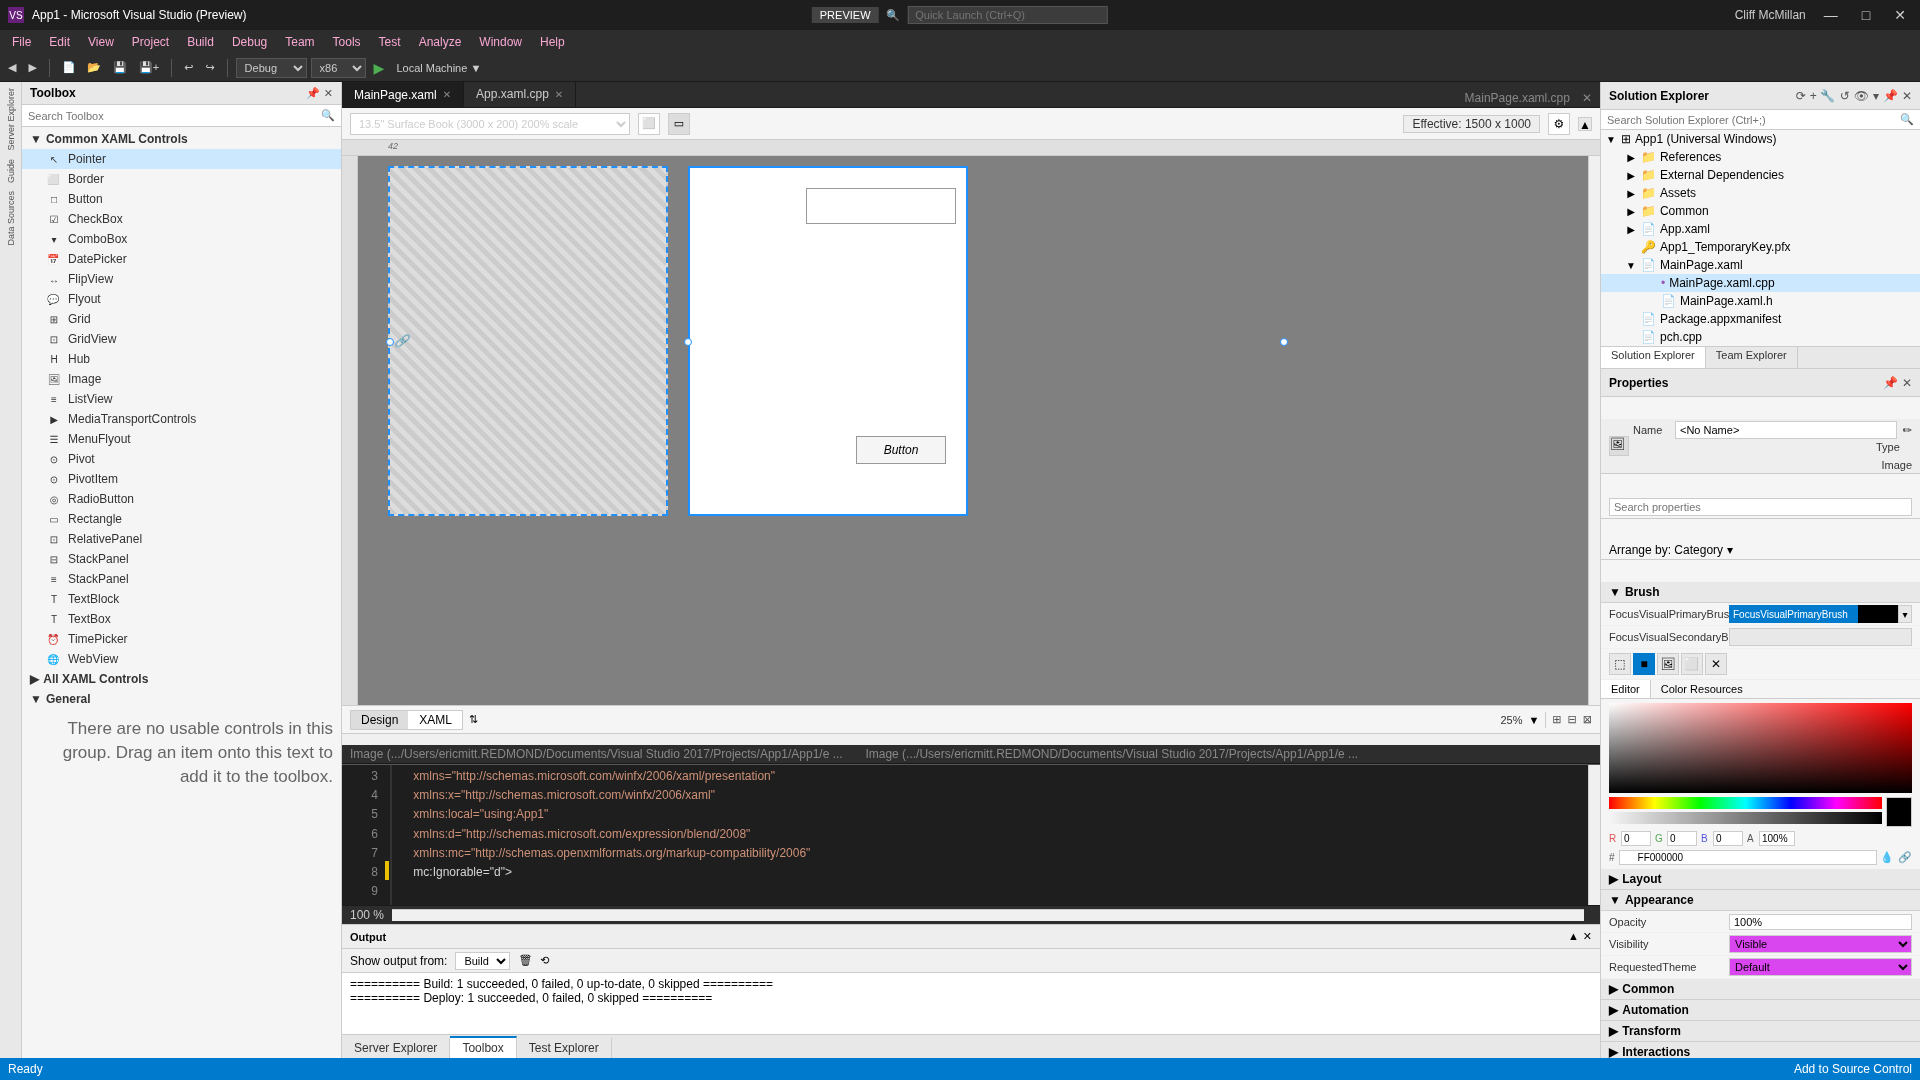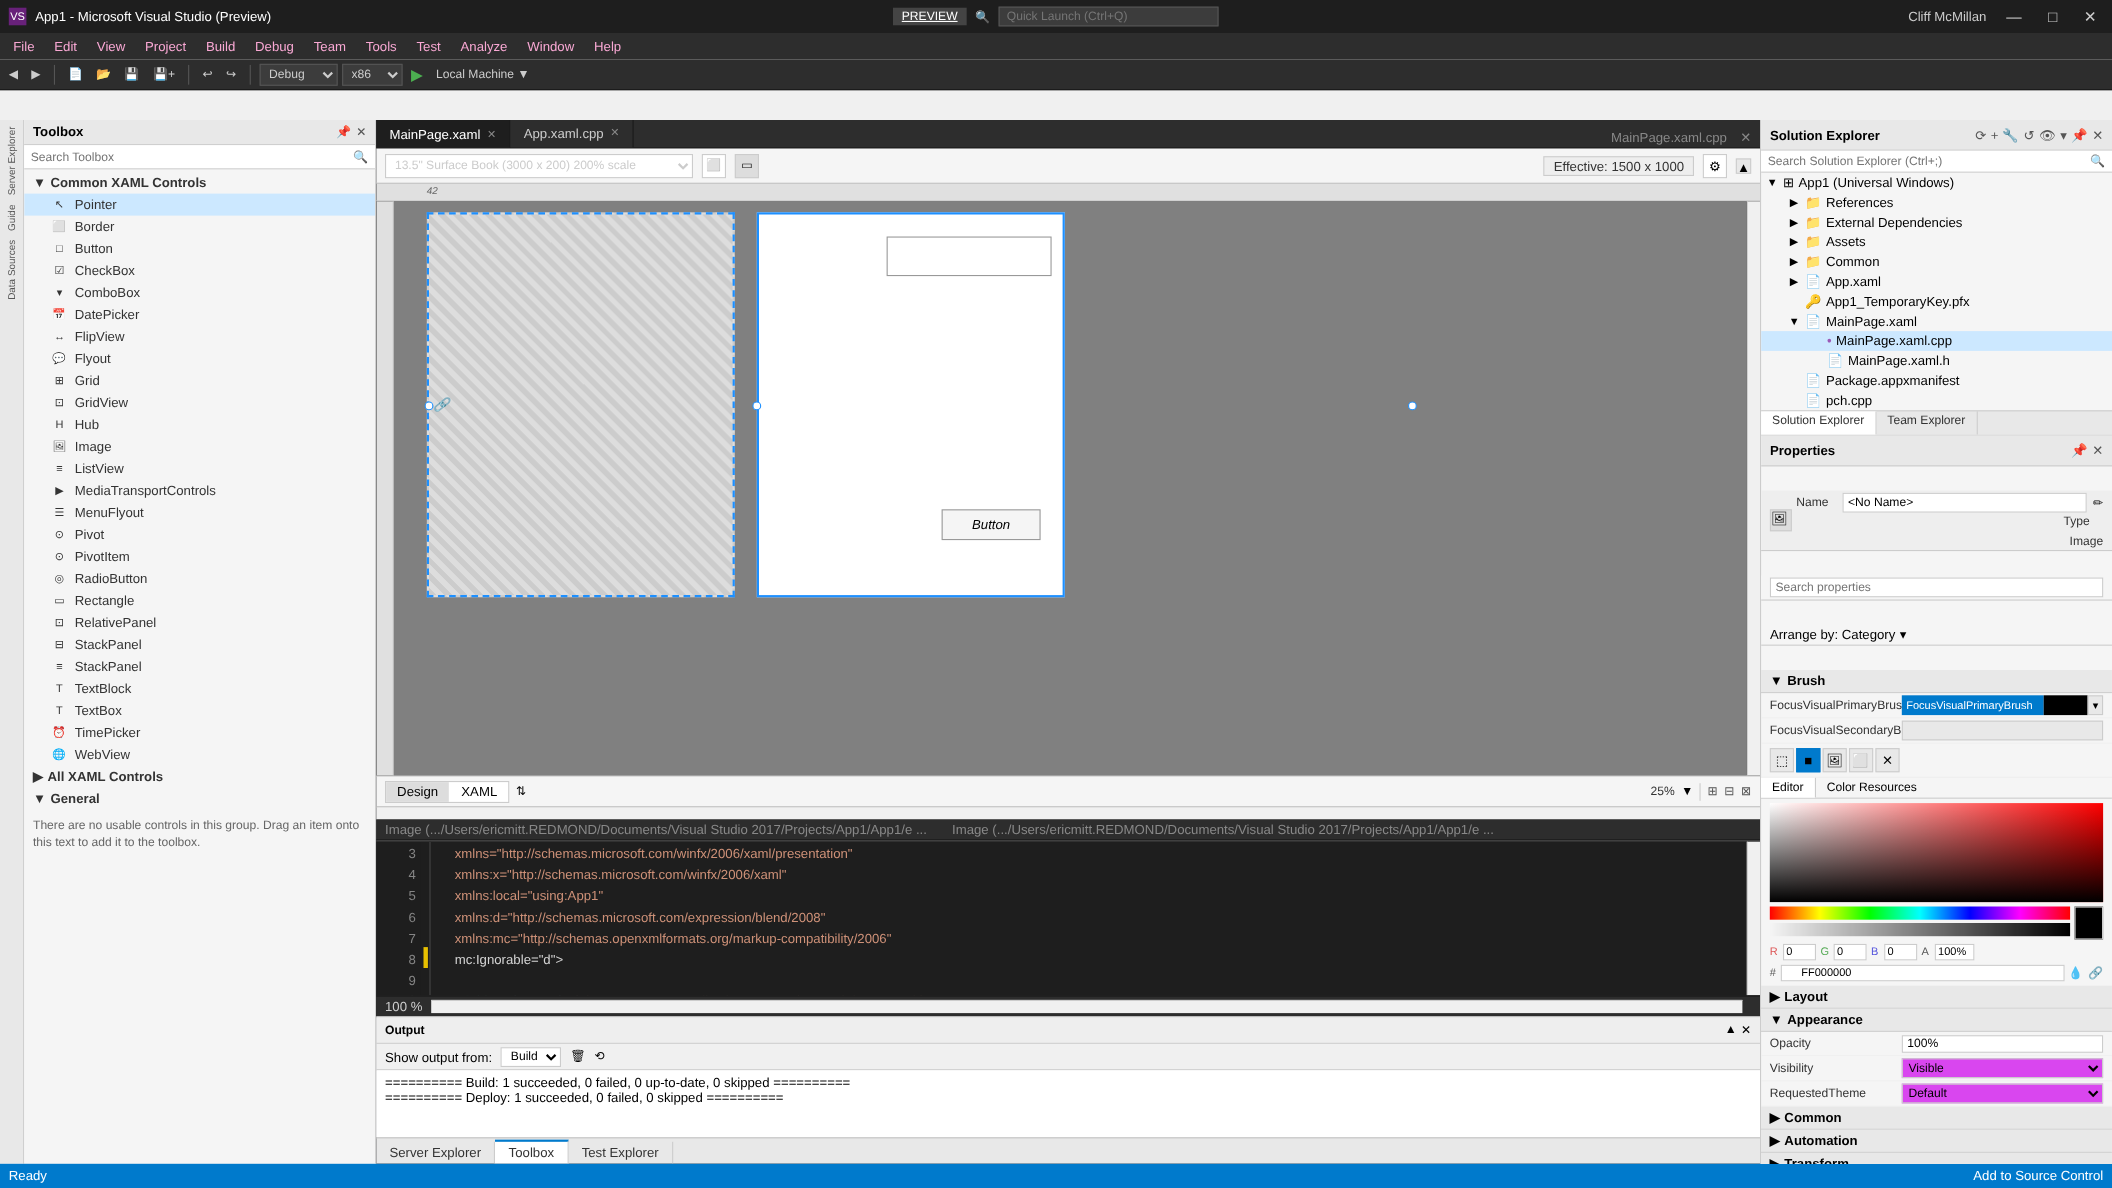--- a/index.html
+++ b/index.html
@@ -47,21 +47,20 @@
     }
     .toolbar-btn { color: #ccc; cursor: pointer; padding: 2px 4px; font-size: 11px; display: flex; align-items: center; gap: 2px; }
     .toolbar-separator { width: 1px; height: 18px; background: #555; margin: 0 4px; }
     .toolbar-select { background: #3c3c3c; color: #ccc; border: 1px solid #555; padding: 1px 4px; font-size: 11px; height: 20px; }
 
     
     .main-area {
       display: flex;
       flex: 1;
       overflow: hidden;
-      margin-top: 27px;
     }
 
     
     .toolbox {
       width: 320px;
       background: #f5f5f5;
       border-right: 1px solid #ccc;
       display: flex;
       flex-direction: column;
       flex-shrink: 0;
@@ -110,21 +109,21 @@
       display: flex;
       align-items: center;
       padding: 2px 8px 2px 24px;
       cursor: pointer;
       font-size: 11px;
       color: #333;
       gap: 6px;
     }
     .toolbox-item.selected { background: #cce8ff; }
     .toolbox-item-icon { width: 16px; height: 16px; display: flex; align-items: center; justify-content: center; font-size: 10px; flex-shrink: 0; }
-    .toolbox-no-controls { font-size: 11px; color: #666; padding: 8px; text-align: left; line-height: 1.4; }
+    .toolbox-no-controls { font-size: 17px; color: #666; padding: 8px; text-align: right; line-height: 1.4; }
 
     
     .editor-area {
       flex: 1;
       display: flex;
       flex-direction: column;
       overflow: hidden;
       background: #252526;
     }
     .editor-tabs {
@@ -500,21 +499,21 @@
   </style>
 </head>
 <body>
 
 <div class="title-bar">
   <div class="title-bar-left">
     <div class="title-bar-icon">VS</div>
     <span>App1 - Microsoft Visual Studio (Preview)</span>
   </div>
   <div style="position:absolute;left:50%;transform:translateX(-50%);display:flex;align-items:center;gap:8px;">
-    <span style="background:#444;color:#fff;padding:2px 8px;font-size:11px;text-decoration:underline;">PREVIEW</span>
+    <span style="background:#444;color:#fff;padding:2px 8px;font-size:11px;">PREVIEW</span>
     <span style="color:#888;font-size:11px;">🔍</span>
     <input type="text" style="width: 200px; background: rgb(60, 60, 60); border: 1px solid rgb(85, 85, 85); color: rgb(204, 204, 204); padding: 2px 6px; font-size: 11px;" placeholder="Quick Launch (Ctrl+Q)">
   </div>
   <div class="title-bar-right">
     <span>Cliff McMillan</span>
     <span class="title-btn">—</span>
     <span class="title-btn">□</span>
     <span class="title-btn">✕</span>
   </div>
 </div>

